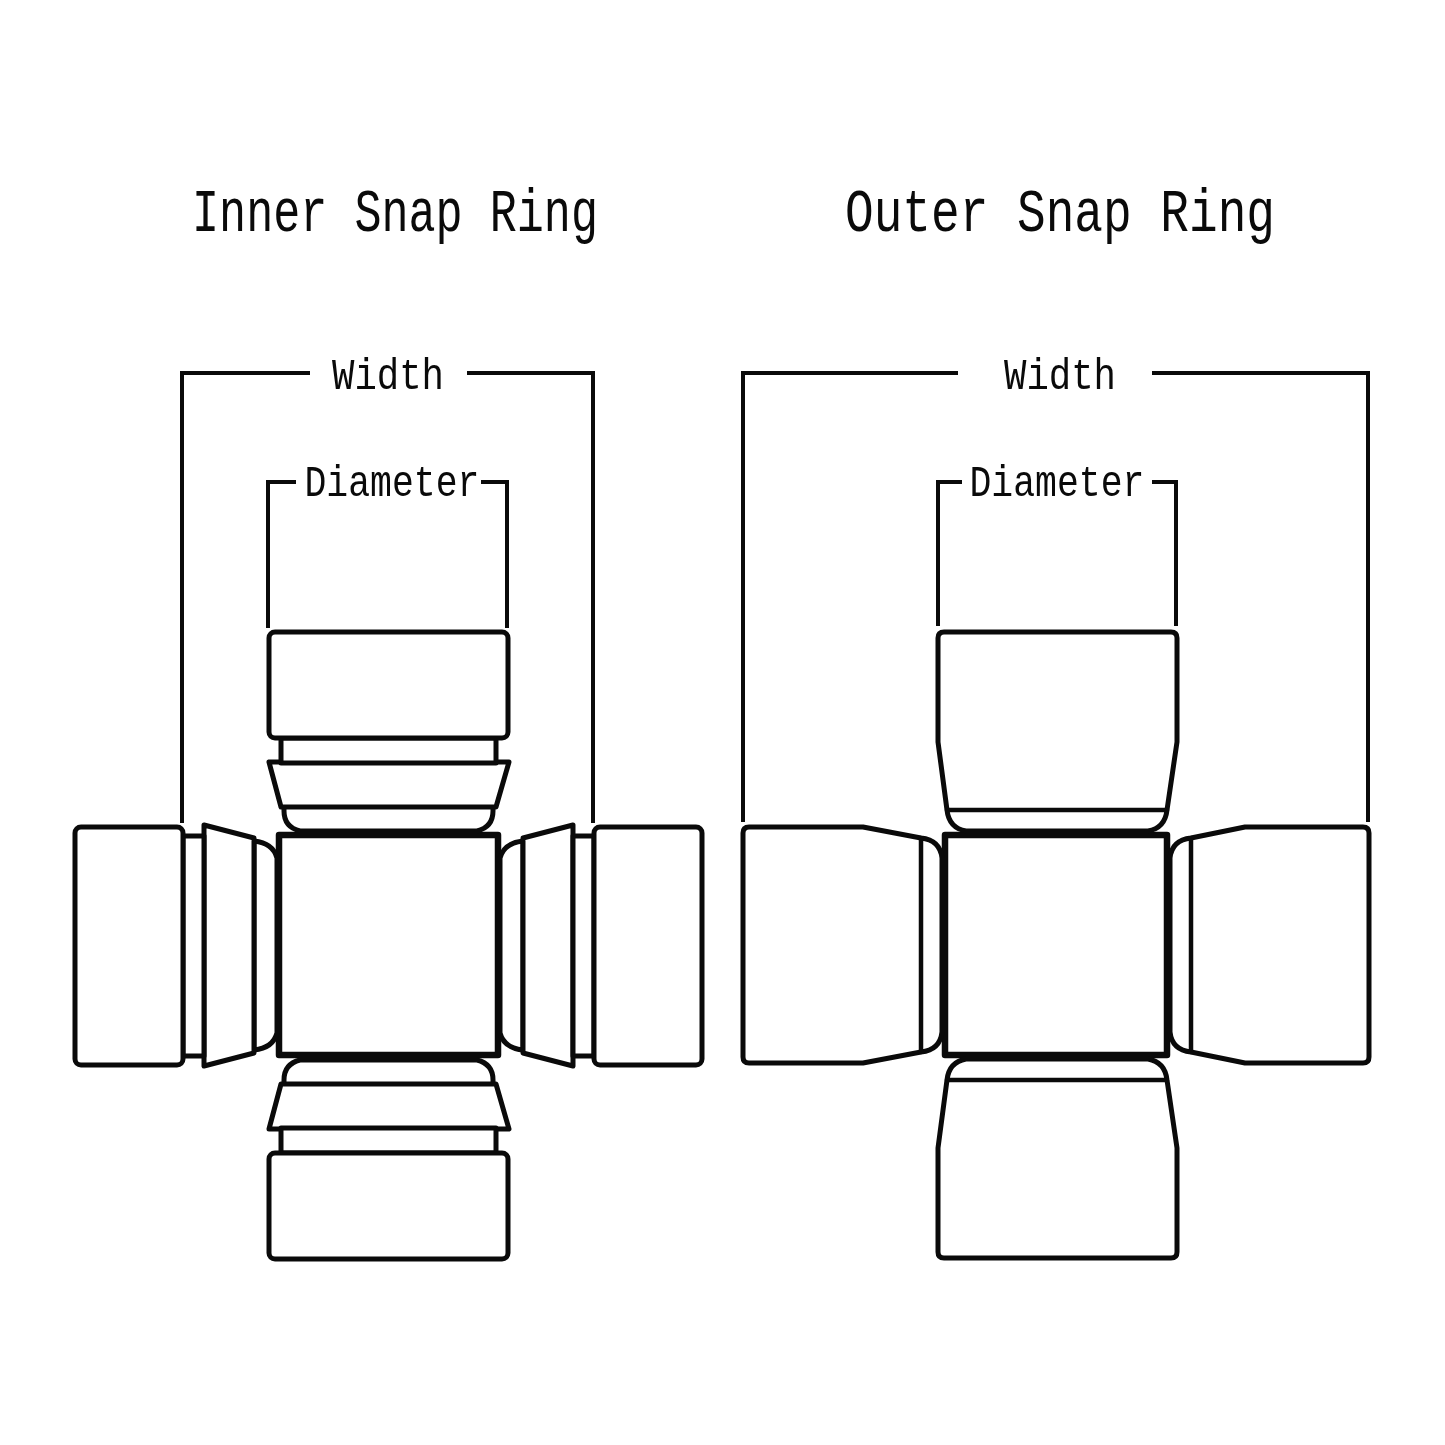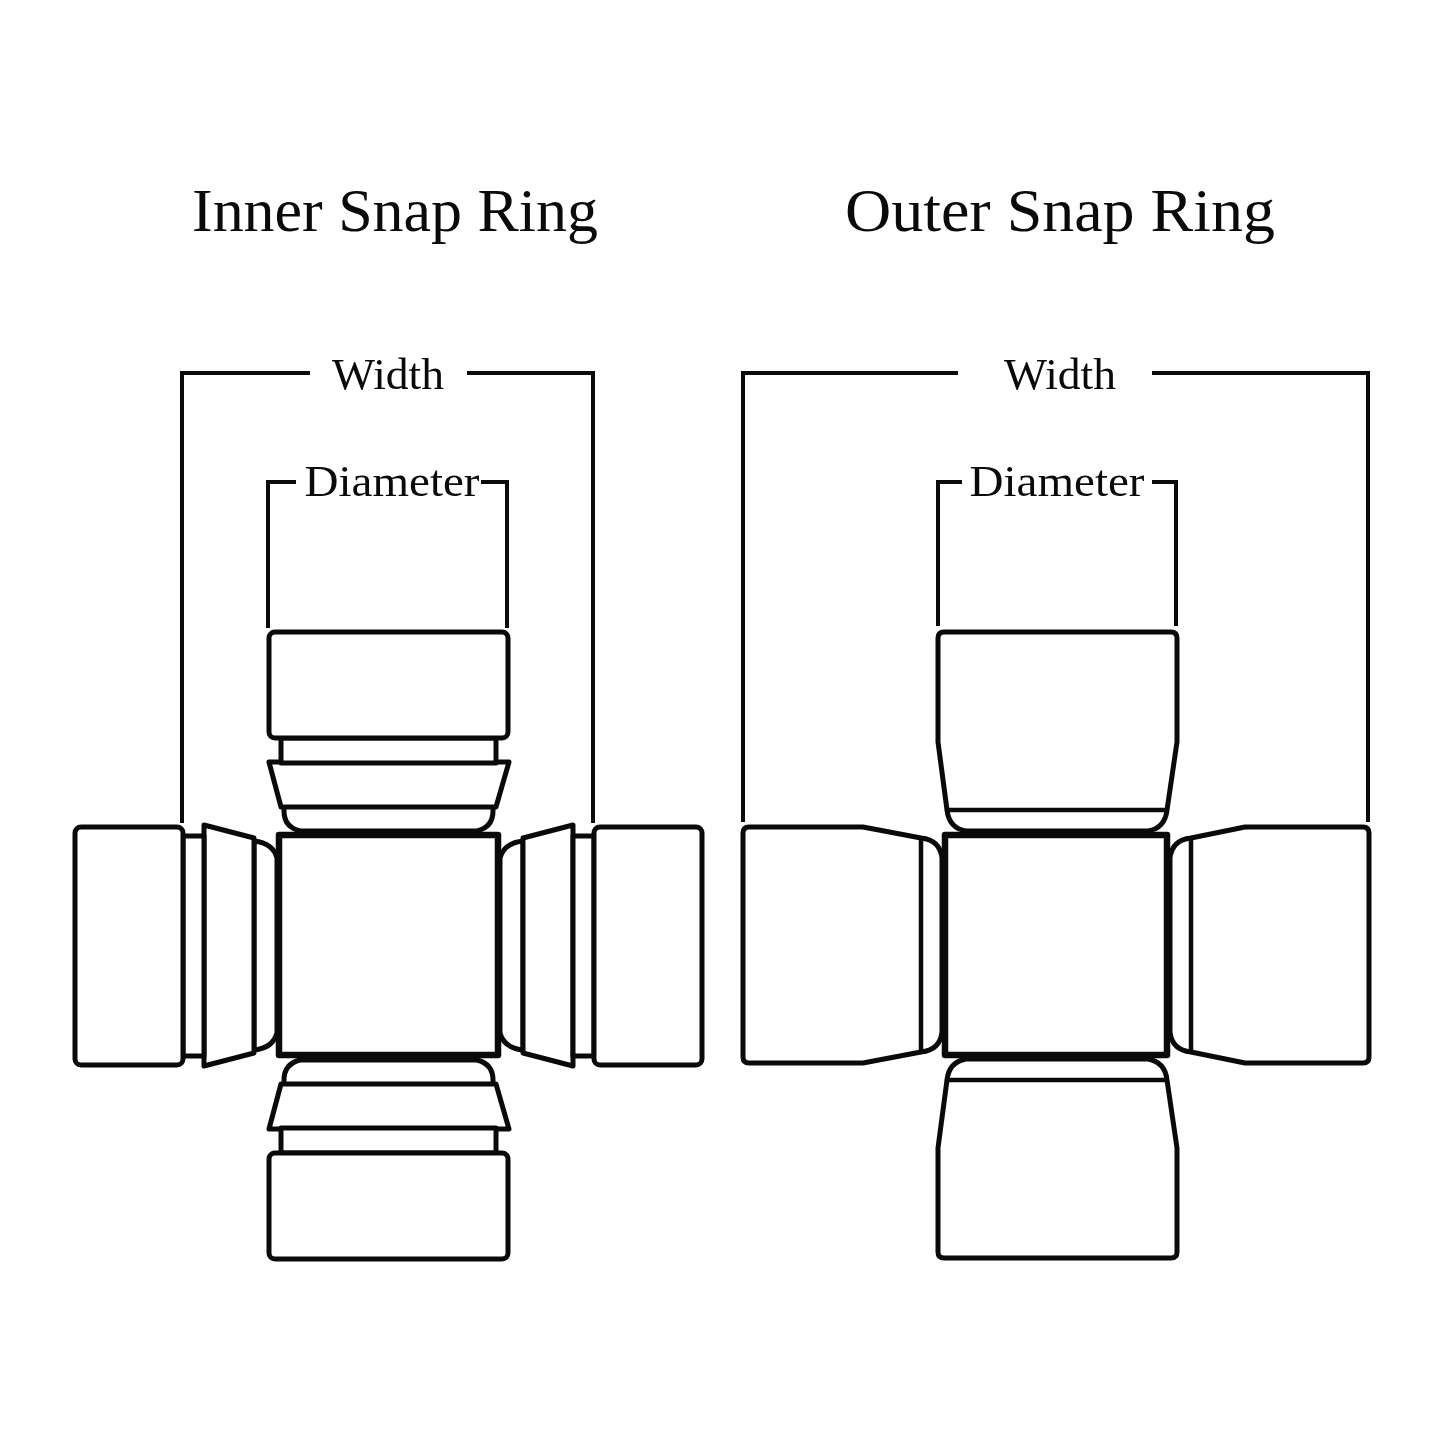--- a/index.html
+++ b/index.html
@@ -1,20 +1,20 @@
 <!DOCTYPE html>
 <html><head>
 <meta charset="utf-8">
 <style>
   html,body{margin:0;padding:0;background:#ffffff;}
   .canvas{
     position:relative;
     width:1445px;height:1445px;
     background:#ffffff;
-    font-family:Liberation Serif, serif;
+    font-family:Liberation Mono, monospace;
     overflow:hidden;
   }
   svg{position:absolute;left:0;top:0;width:100%;height:100%;}
   .title{
     font-size:62px;
     fill:#0a0a0a;
     text-anchor:middle;
     font-weight:500;
   }
   .label{

